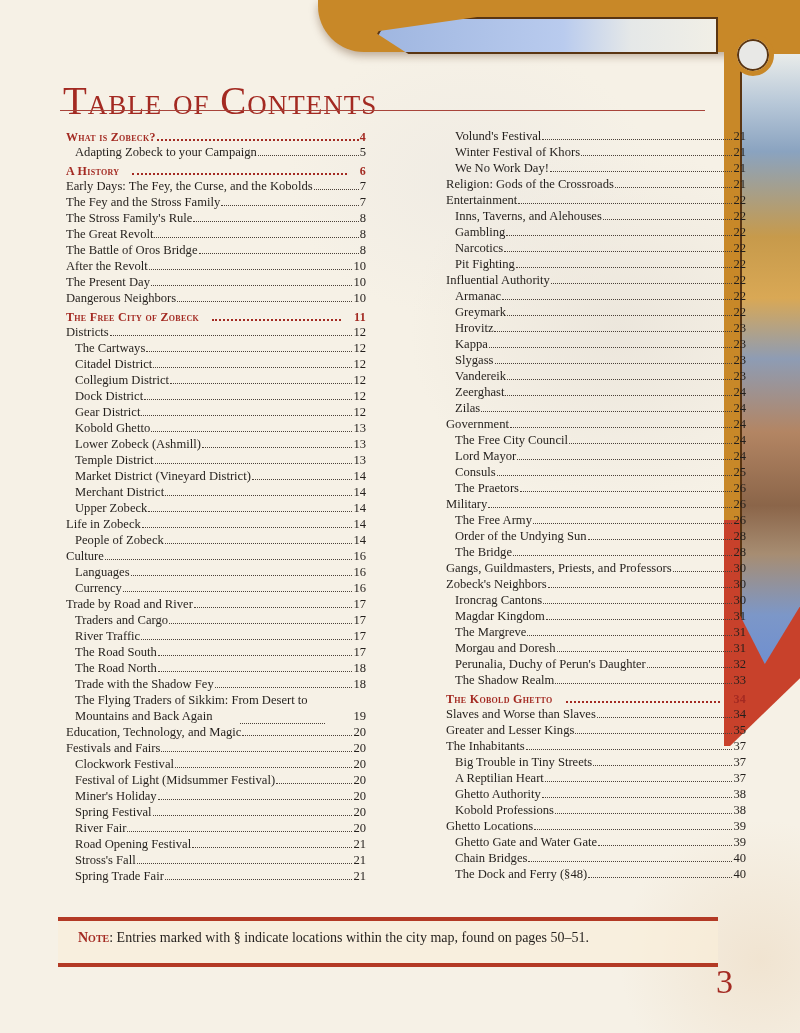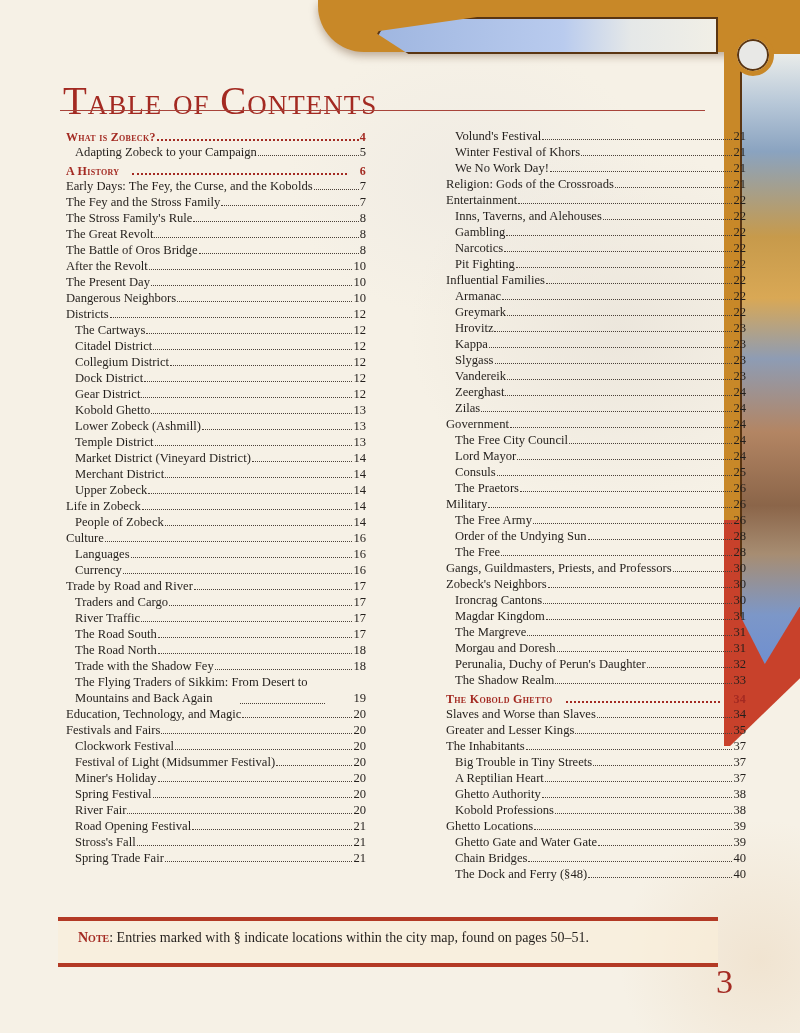--- a/index.html
+++ b/index.html
@@ -68,21 +68,21 @@
     flex: 1 1 auto; overflow: hidden; margin: 0 1px;
     border-bottom: 1px dotted #4a4038; height: 11px;
   }
   .row .page { flex: 0 0 auto; }
   .row.l2 { padding-left: 9px; }
   .row.head { color: #a32a22; font-variant: small-caps; font-weight: bold; letter-spacing: 0.3px; font-size: 12px; }
   .row.head .dots { border-bottom-color: #a32a22; border-bottom-width: 2px; }
   .row.head.gap { margin-top: 2px; gap: 12px; }
   .row.wrap { height: auto; display: block; }
   .row.wrap .label { display: block; }
-  .row.wrap .line2 { display: flex; align-items: center; height: 16px; gap: 27px; }
+  .row.wrap .line2 { display: flex; align-items: flex-end; height: 16px; gap: 27px; }
 
   .note-box {
     position: absolute; left: 58px; top: 917px; width: 660px; height: 42px;
     border-top: 4px solid #b33a25; border-bottom: 4px solid #b33a25;
     background: rgba(250,238,216,0.6);
   }
   .note {
     position: absolute; left: 78px; top: 930px; font-size: 14px; color: #231f1c;
     font-family: Liberation Serif, serif;
   }
@@ -157,20 +157,25 @@
     <div class="row">
       <span class="label">The Present Day</span>
       <span class="dots"></span>
       <span class="page">10</span>
     </div>
     <div class="row">
       <span class="label">Dangerous Neighbors</span>
       <span class="dots"></span>
       <span class="page">10</span>
     </div>
+    <div class="row head gap">
+      <span class="label">The Free City of Zobeck</span>
+      <span class="dots"></span>
+      <span class="page">11</span>
+    </div>
     <div class="row">
       <span class="label">Districts</span>
       <span class="dots"></span>
       <span class="page">12</span>
     </div>
     <div class="row l2">
       <span class="label">The Cartways</span>
       <span class="dots"></span>
       <span class="page">12</span>
     </div>
@@ -378,21 +383,21 @@
       <span class="label">Narcotics</span>
       <span class="dots"></span>
       <span class="page">22</span>
     </div>
     <div class="row l2">
       <span class="label">Pit Fighting</span>
       <span class="dots"></span>
       <span class="page">22</span>
     </div>
     <div class="row">
-      <span class="label">Influential Families</span>
+      <span class="label">Influential Authority</span>
       <span class="dots"></span>
       <span class="page">22</span>
     </div>
     <div class="row l2">
       <span class="label">Armanac</span>
       <span class="dots"></span>
       <span class="page">22</span>
     </div>
     <div class="row l2">
       <span class="label">Greymark</span>
@@ -463,21 +468,21 @@
       <span class="label">The Free Army</span>
       <span class="dots"></span>
       <span class="page">26</span>
     </div>
     <div class="row l2">
       <span class="label">Order of the Undying Sun</span>
       <span class="dots"></span>
       <span class="page">28</span>
     </div>
     <div class="row l2">
-      <span class="label">The Free</span>
+      <span class="label">The Bridge</span>
       <span class="dots"></span>
       <span class="page">28</span>
     </div>
     <div class="row">
       <span class="label">Gangs, Guildmasters, Priests, and Professors</span>
       <span class="dots"></span>
       <span class="page">30</span>
     </div>
     <div class="row">
       <span class="label">Zobeck's Neighbors</span>

